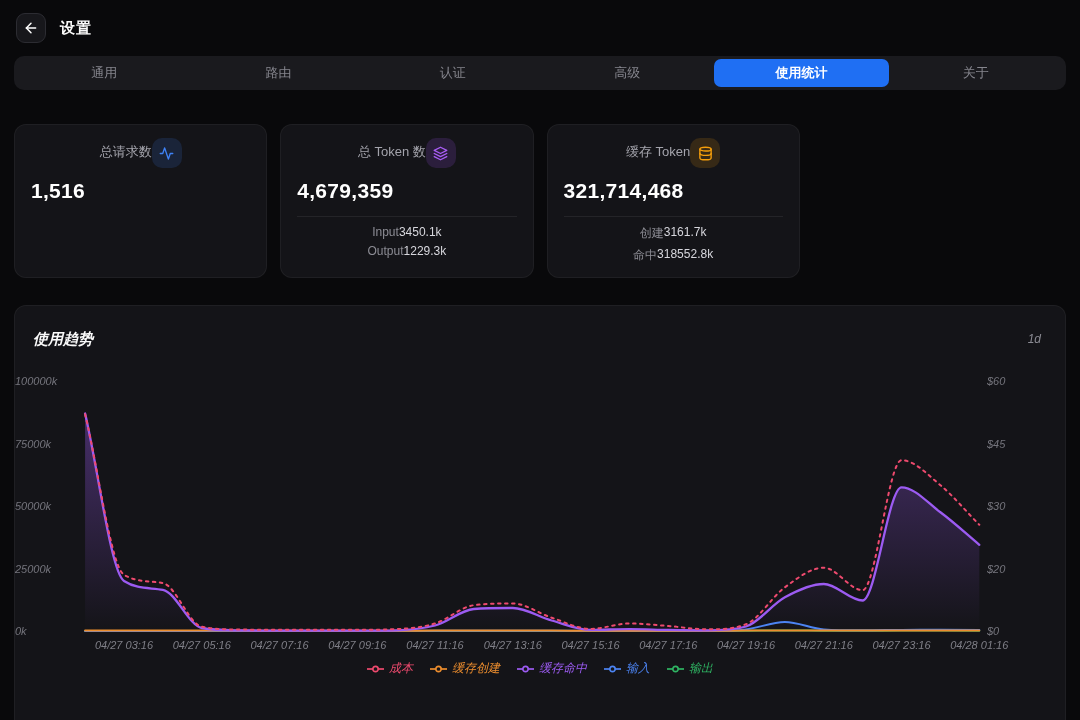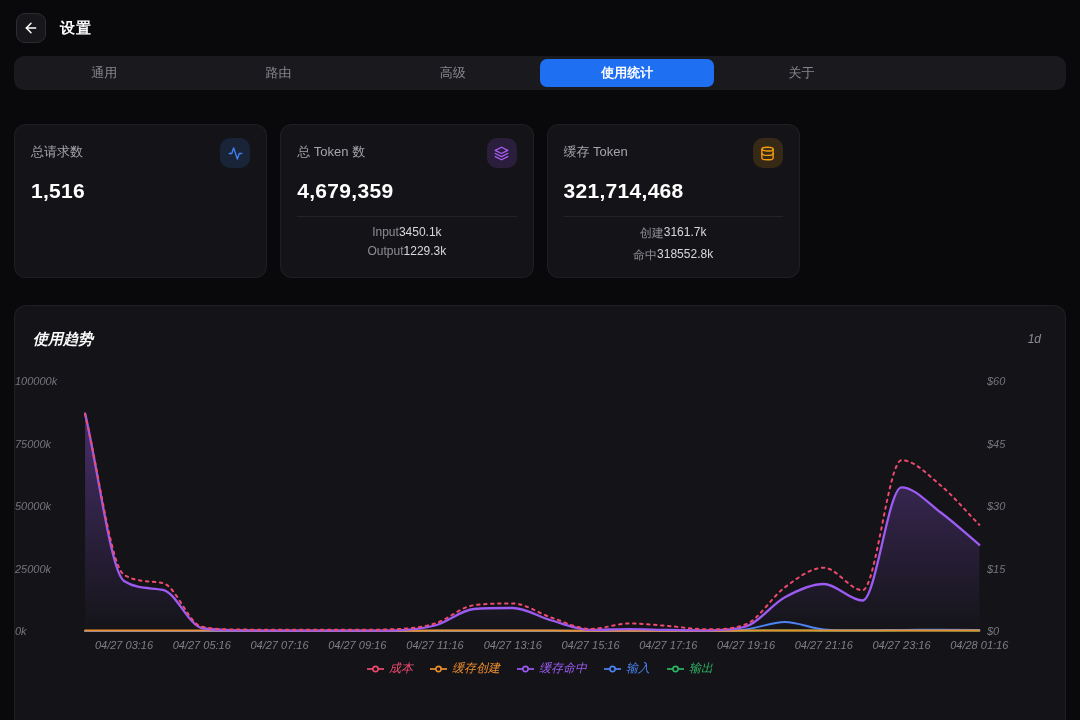--- a/index.html
+++ b/index.html
@@ -28,21 +28,21 @@
     display: flex; align-items: center; justify-content: center;
     font-size: 13px; color: #86868e; border-radius: 7px; cursor: pointer;
   }
   .tab.active { color: #fff; font-weight: 700; }
   
   .stats { display: grid; grid-template-columns: repeat(4, 1fr); gap: 13px; margin: 34px 14px 0 14px; height: 153px; }
   .card {
     background: #141418; border: 1px solid rgba(255,255,255,0.05);
     border-radius: 12px; padding: 13px 16px; position: relative;
   }
-  .card-top { display: flex; justify-content: space-between; align-items: flex-start; }
+  .card-top { display: flex; justify-content: center; align-items: flex-start; }
   .card-label { font-size: 13px; color: #a4a4ac; padding-top: 5px; }
   .chip { width: 30px; height: 30px; border-radius: 10px; display: flex; align-items: center; justify-content: center; }
   .card-value { font-size: 21px; font-weight: 700; color: #ffffff; margin-top: 11px; letter-spacing: 0.3px; }
   .card-divider { height: 1px; background: rgba(255,255,255,0.07); margin: 13px 0 8px 0; }
   .sub-row { display: flex; justify-content: center; font-size: 12px; margin-top: 5px; }
   .sub-label { color: #8c8c94; }
   .sub-value { color: #d7d7dd; }
   
   .trend-card {
     margin: 28px 14px 0 14px; height: 452px; position: relative;
@@ -68,20 +68,21 @@
           <line x1="19" y1="12" x2="5" y2="12"></line>
           <polyline points="12 19 5 12 12 5"></polyline>
         </svg>
     </button>
     <div class="page-title">设置</div>
   </div>
 
   <nav class="tabbar">
     <div class="tab">通用</div>
     <div class="tab">路由</div>
+    <div class="tab">认证</div>
     <div class="tab">高级</div>
     <div class="tab active" style="background: rgb(31, 111, 243);">使用统计</div>
     <div class="tab">关于</div>
   </nav>
 
   <section class="stats">
 
     <div class="card">
       <div class="card-top">
         <span class="card-label">总请求数</span>
@@ -164,21 +165,21 @@
         <span class="ytick left" style="left: 0px; top: 69px;">100000k</span>
         <span class="ytick left" style="left: 0px; top: 131.5px;">75000k</span>
         <span class="ytick left" style="left: 0px; top: 194px;">50000k</span>
         <span class="ytick left" style="left: 0px; top: 256.5px;">25000k</span>
         <span class="ytick left" style="left: 0px; top: 319px;">0k</span>
       </div>
     <div id="yright">
         <span class="ytick" style="left: 972px; top: 69px;">$60</span>
         <span class="ytick" style="left: 972px; top: 131.5px;">$45</span>
         <span class="ytick" style="left: 972px; top: 194px;">$30</span>
-        <span class="ytick" style="left: 972px; top: 256.5px;">$15</span>
+        <span class="ytick" style="left: 972px; top: 256.5px;">$20</span>
         <span class="ytick" style="left: 972px; top: 319px;">$0</span>
       </div>
     <div id="xlabels">
         <span class="xtick" style="left: 109px;">04/27 03:16</span>
         <span class="xtick" style="left: 186.75px;">04/27 05:16</span>
         <span class="xtick" style="left: 264.5px;">04/27 07:16</span>
         <span class="xtick" style="left: 342.25px;">04/27 09:16</span>
         <span class="xtick" style="left: 420px;">04/27 11:16</span>
         <span class="xtick" style="left: 497.75px;">04/27 13:16</span>
         <span class="xtick" style="left: 575.5px;">04/27 15:16</span>

